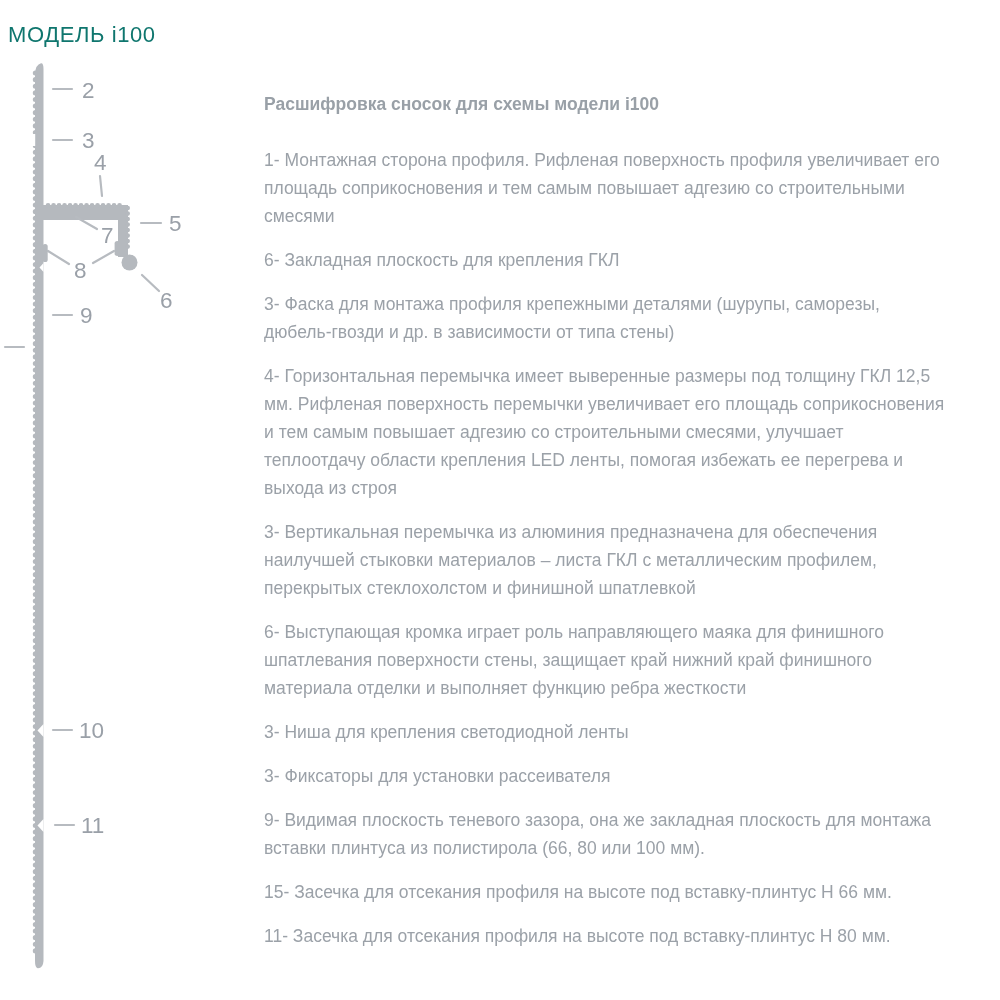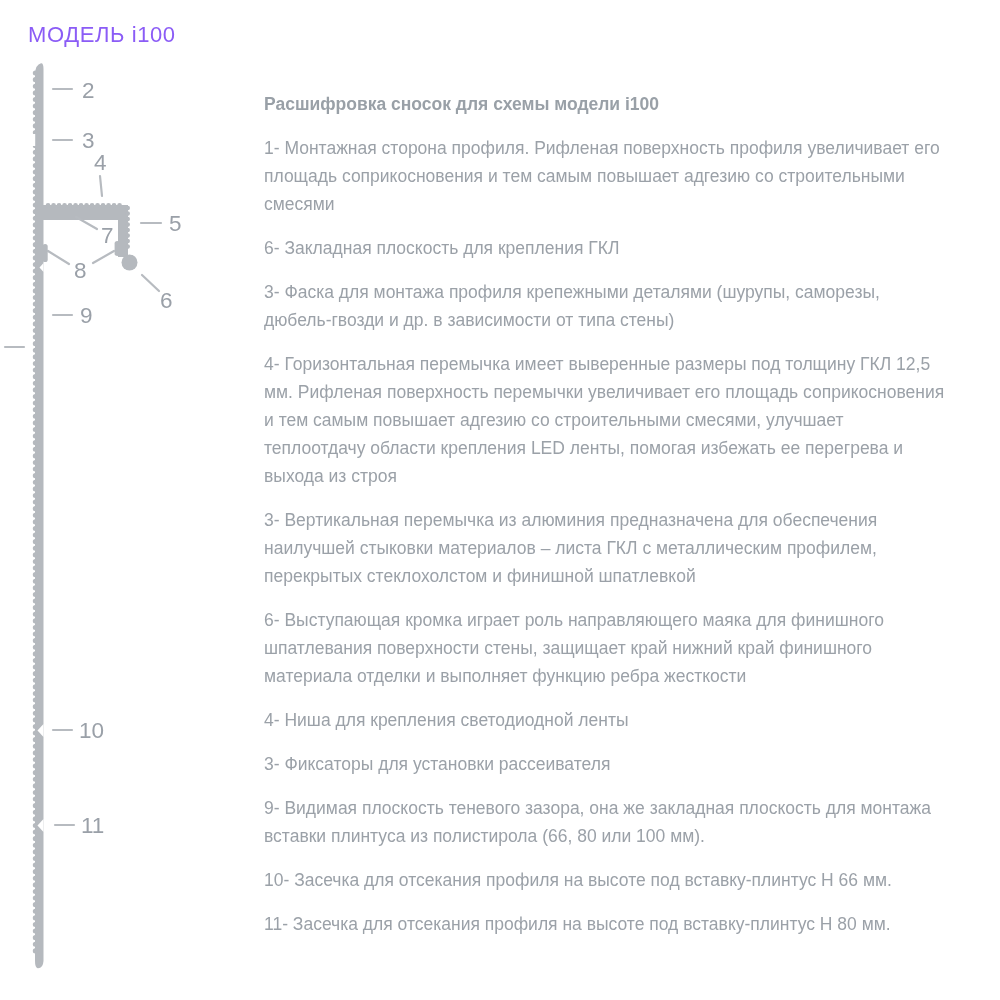--- a/index.html
+++ b/index.html
@@ -1,35 +1,35 @@
 <!DOCTYPE html>
 <html><head>
 <meta charset="utf-8">
 <style>
   html,body{margin:0;padding:0;}
   body{
     width:1000px;height:1000px;position:relative;background:#ffffff;
     font-family:"Liberation Sans",sans-serif;overflow:hidden;
   }
   .page-title{
-    position:absolute;left:28px;top:22px;margin:0;
-    font-size:22px;font-weight:400;letter-spacing:.6px;color:#8b5cf6;
+    position:absolute;left:8px;top:22px;margin:0;
+    font-size:22px;font-weight:400;letter-spacing:.6px;color:#0f766e;
   }
   .diagram{position:absolute;left:0;top:0;width:230px;height:1000px;}
   .diagram svg{display:block;}
   .diagram text{
     font-family:"Liberation Sans",sans-serif;
     font-size:22.5px;fill:#9aa0a8;
   }
   .legend{
     position:absolute;left:264px;top:90px;width:682px;
     color:#9ba1a8;font-size:17.5px;line-height:28px;
   }
   .legend h2{
-    margin:0 0 16px 0;font-size:17.5px;font-weight:700;color:#99a0a7;
+    margin:0 0 28px 0;font-size:17.5px;font-weight:700;color:#99a0a7;
   }
   .legend p{margin:0 0 16px 0;}
   .legend p:last-child{margin-bottom:8px;}
 </style>
 </head>
 <body>
 
 <h1 class="page-title">МОДЕЛЬ i100</h1>
 
 <div class="diagram">
@@ -86,18 +86,18 @@
 </div>
 
 <div class="legend">
   <h2>Расшифровка сносок для схемы модели i100</h2>
   <p>1- Монтажная сторона профиля. Рифленая поверхность профиля увеличивает его площадь соприкосновения и тем самым повышает адгезию со строительными смесями</p>
   <p>6- Закладная плоскость для крепления ГКЛ</p>
   <p>3- Фаска для монтажа профиля крепежными деталями (шурупы, саморезы, дюбель-гвозди и др. в зависимости от типа стены)</p>
   <p>4- Горизонтальная перемычка имеет выверенные размеры под толщину ГКЛ 12,5 мм. Рифленая поверхность перемычки увеличивает его площадь соприкосновения и тем самым повышает адгезию со строительными смесями, улучшает теплоотдачу области крепления LED ленты, помогая избежать ее перегрева и выхода из строя</p>
   <p>3- Вертикальная перемычка из алюминия предназначена для обеспечения наилучшей стыковки материалов – листа ГКЛ с металлическим профилем, перекрытых стеклохолстом и финишной шпатлевкой</p>
   <p>6- Выступающая кромка играет роль направляющего маяка для финишного шпатлевания поверхности стены, защищает край нижний край финишного материала отделки и выполняет функцию ребра жесткости</p>
-  <p>4- Ниша для крепления светодиодной ленты</p>
+  <p>3- Ниша для крепления светодиодной ленты</p>
   <p>3- Фиксаторы для установки рассеивателя</p>
   <p>9- Видимая плоскость теневого зазора, она же закладная плоскость для монтажа вставки плинтуса из полистирола (66, 80 или 100 мм).</p>
-  <p>10- Засечка для отсекания профиля на высоте под вставку-плинтус Н 66 мм.</p>
+  <p>15- Засечка для отсекания профиля на высоте под вставку-плинтус Н 66 мм.</p>
   <p>11- Засечка для отсекания профиля на высоте под вставку-плинтус Н 80 мм.</p>
 </div>
 
 </body></html>

